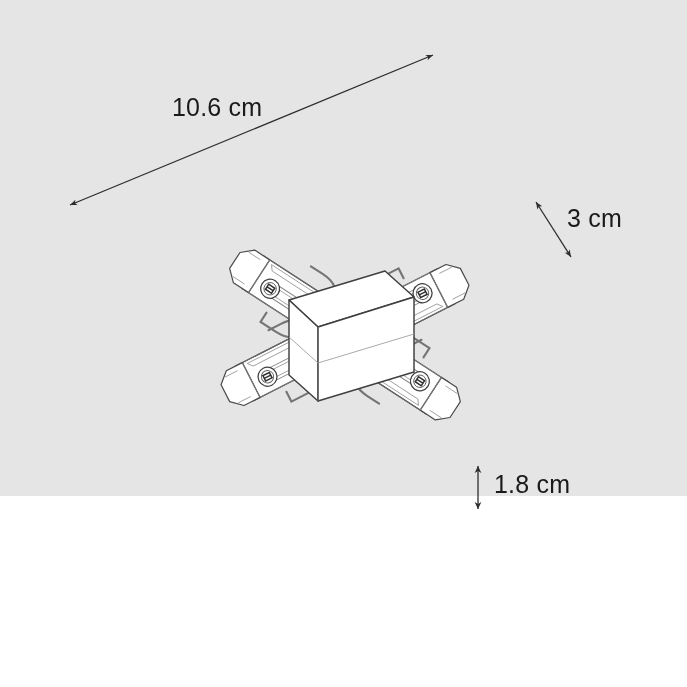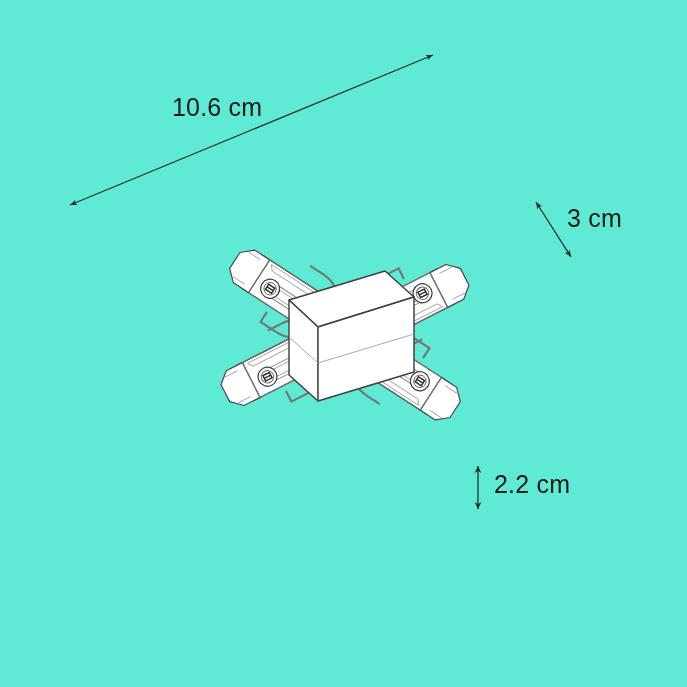--- a/index.html
+++ b/index.html
@@ -11,22 +11,22 @@
   body {
     width: 687px;
     height: 687px;
     font-family: "Liberation Sans", sans-serif;
     overflow: hidden;
     position: relative;
   }
   #drawing-root {
     position: relative;
     width: 687px;
-    height: 687px;
-    background: #5eead4;
+    height: 496px;
+    background: #e5e5e5;
   }
   #drawing-svg {
     position: absolute;
     top: 0;
     left: 0;
     width: 687px;
     height: 687px;
     display: block;
   }
   .dim-label {
@@ -154,15 +154,15 @@
 
     <g>
       <line x1="478" y1="466" x2="478" y2="509" stroke="#2e2e2e" stroke-width="1.3" marker-start="url(#arrowUp)" marker-end="url(#arrowDown)"></line>
     </g>
   </svg>
 
   <div class="dim-label" id="dim-label-length">10.6 cm</div>
 
   <div class="dim-label" id="dim-label-width">3 cm</div>
 
-  <div class="dim-label" id="dim-label-height">2.2 cm</div>
+  <div class="dim-label" id="dim-label-height">1.8 cm</div>
 
 </div>
 
 </body></html>

